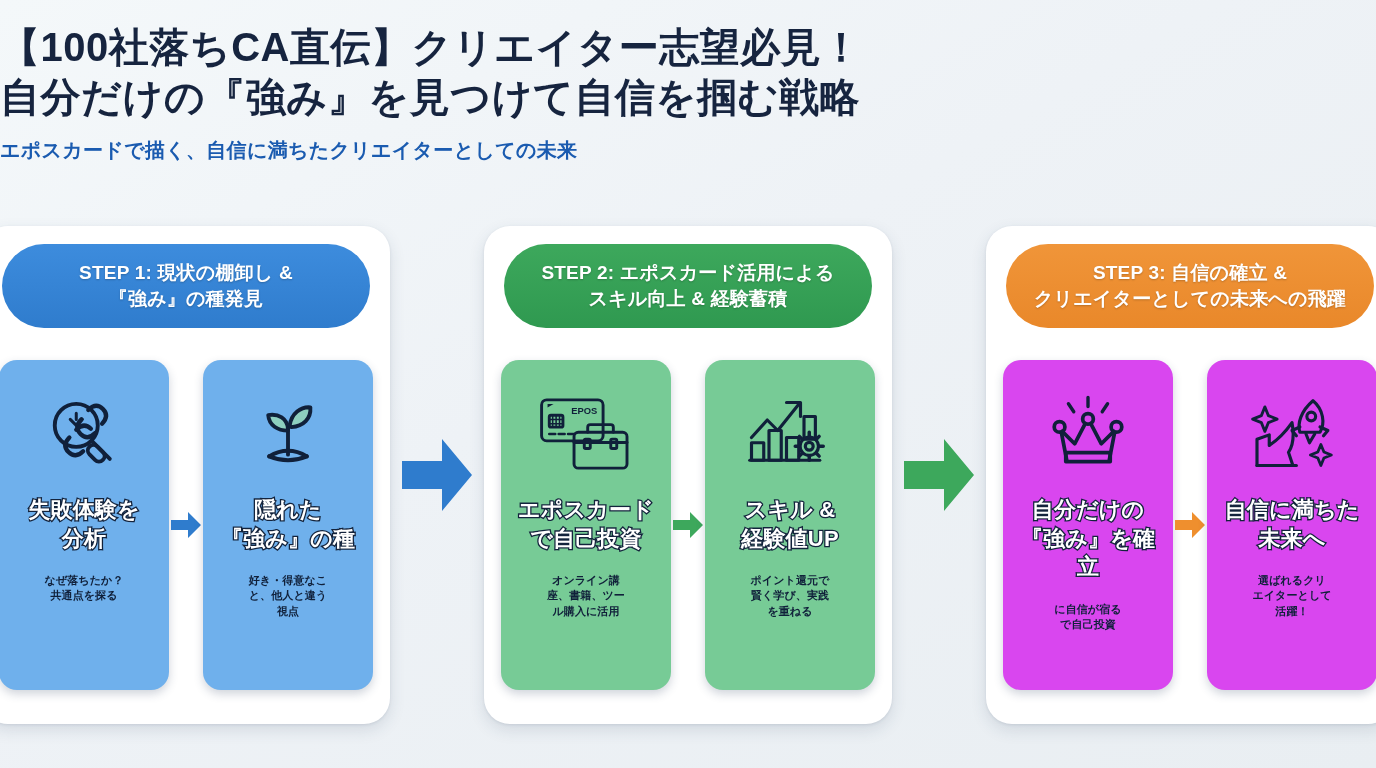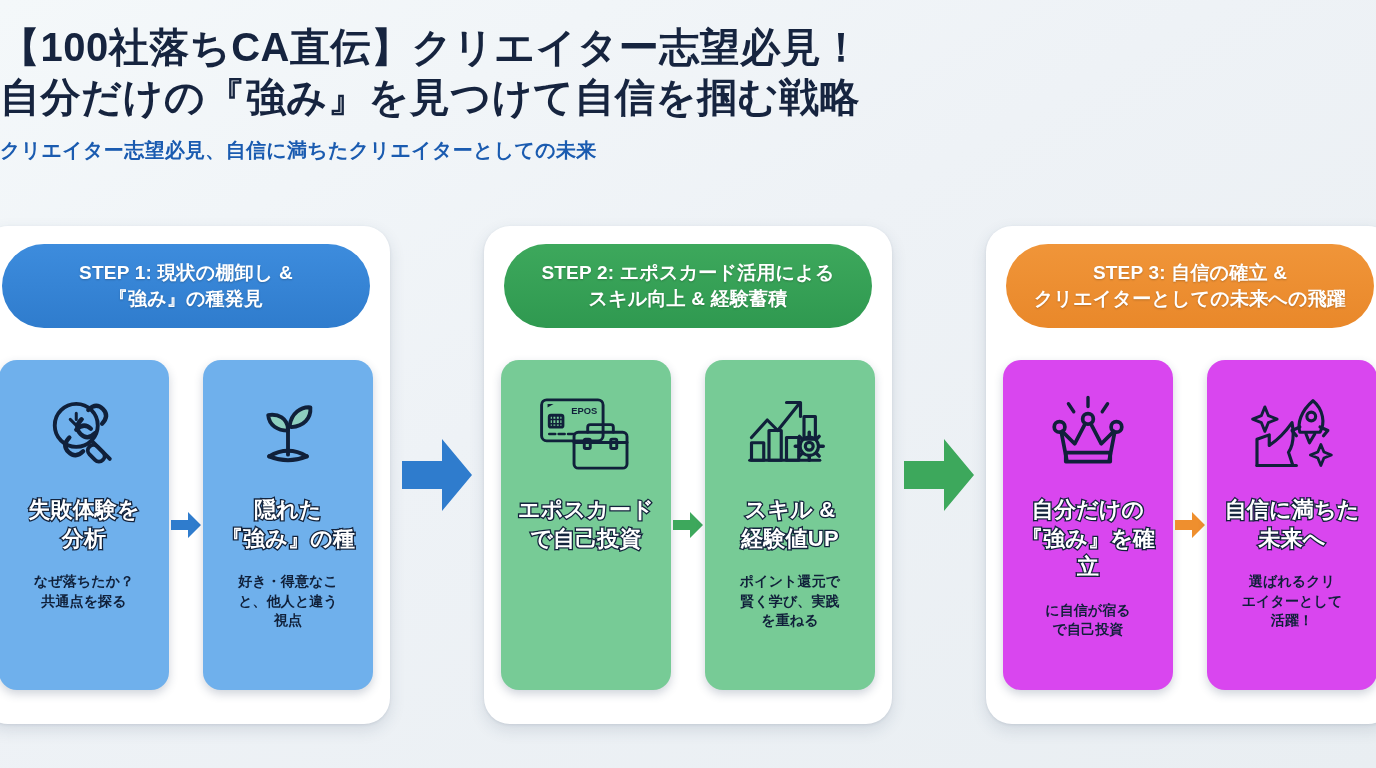--- a/index.html
+++ b/index.html
@@ -119,27 +119,26 @@
     font-weight: bold;
     color: #ffffff;
     text-align: center;
     line-height: 1.3;
     letter-spacing: 0.2px;
     -webkit-text-stroke: 2.6px #13233c;
     paint-order: stroke fill;
   }
   .card-desc {
     margin-top: 20px;
-    font-size: 14px;
+    font-size: 11px;
     font-weight: bold;
     color: #10203a;
     text-align: center;
     line-height: 1.38;
     letter-spacing: 0.1px;
-    font-family: Liberation Mono, monospace;
   }
 
   
   .mini-arrow {
     width: 34px;
     height: 30px;
     flex: none;
     display: flex;
     align-items: center;
     justify-content: center;
@@ -155,21 +154,21 @@
     justify-content: center;
   }
   .big-arrow svg { display:block; }
 </style>
 </head>
 <body>
 
 <div class="header">
   <div class="title-line">【100社落ちCA直伝】クリエイター志望必見！</div>
   <div class="title-line">自分だけの『強み』を見つけて自信を掴む戦略</div>
-  <div class="subtitle">クリエイター志望必見、自信に満ちたクリエイターとしての未来</div>
+  <div class="subtitle">エポスカードで描く、自信に満ちたクリエイターとしての未来</div>
 </div>
 
 <div class="flow">
 
   <div class="step-panel">
     <div class="step-header blue">
       <div>
         <div>STEP 1: 現状の棚卸し &amp;</div>
         <div>『強み』の種発見</div>
       </div>
@@ -256,20 +255,25 @@
             <rect x="44" y="46" width="62" height="42" rx="5"></rect>
             <path d="M60 46 V40 a3 3 0 0 1 3 -3 h24 a3 3 0 0 1 3 3 v6"></path>
             <path d="M44 58 H106"></path>
             <rect x="56" y="54" width="7" height="11" rx="1.5"></rect>
             <rect x="87" y="54" width="7" height="11" rx="1.5"></rect>
           </svg>
         </div>
         <div class="card-title">
           <div>エポスカード</div>
           <div>で自己投資</div>
+        </div>
+        <div class="card-desc">
+          <div>オンライン講</div>
+          <div>座、書籍、ツー</div>
+          <div>ル購入に活用</div>
         </div>
       </div>
 
       <div class="mini-arrow">
         <svg width="30" height="26" viewBox="0 0 30 26">
             <path d="M0 8 H17 V0 L30 13 L17 26 V18 H0 Z" fill="#3da85c"></path>
           </svg>
       </div>
 
       <div class="sub-card green">

